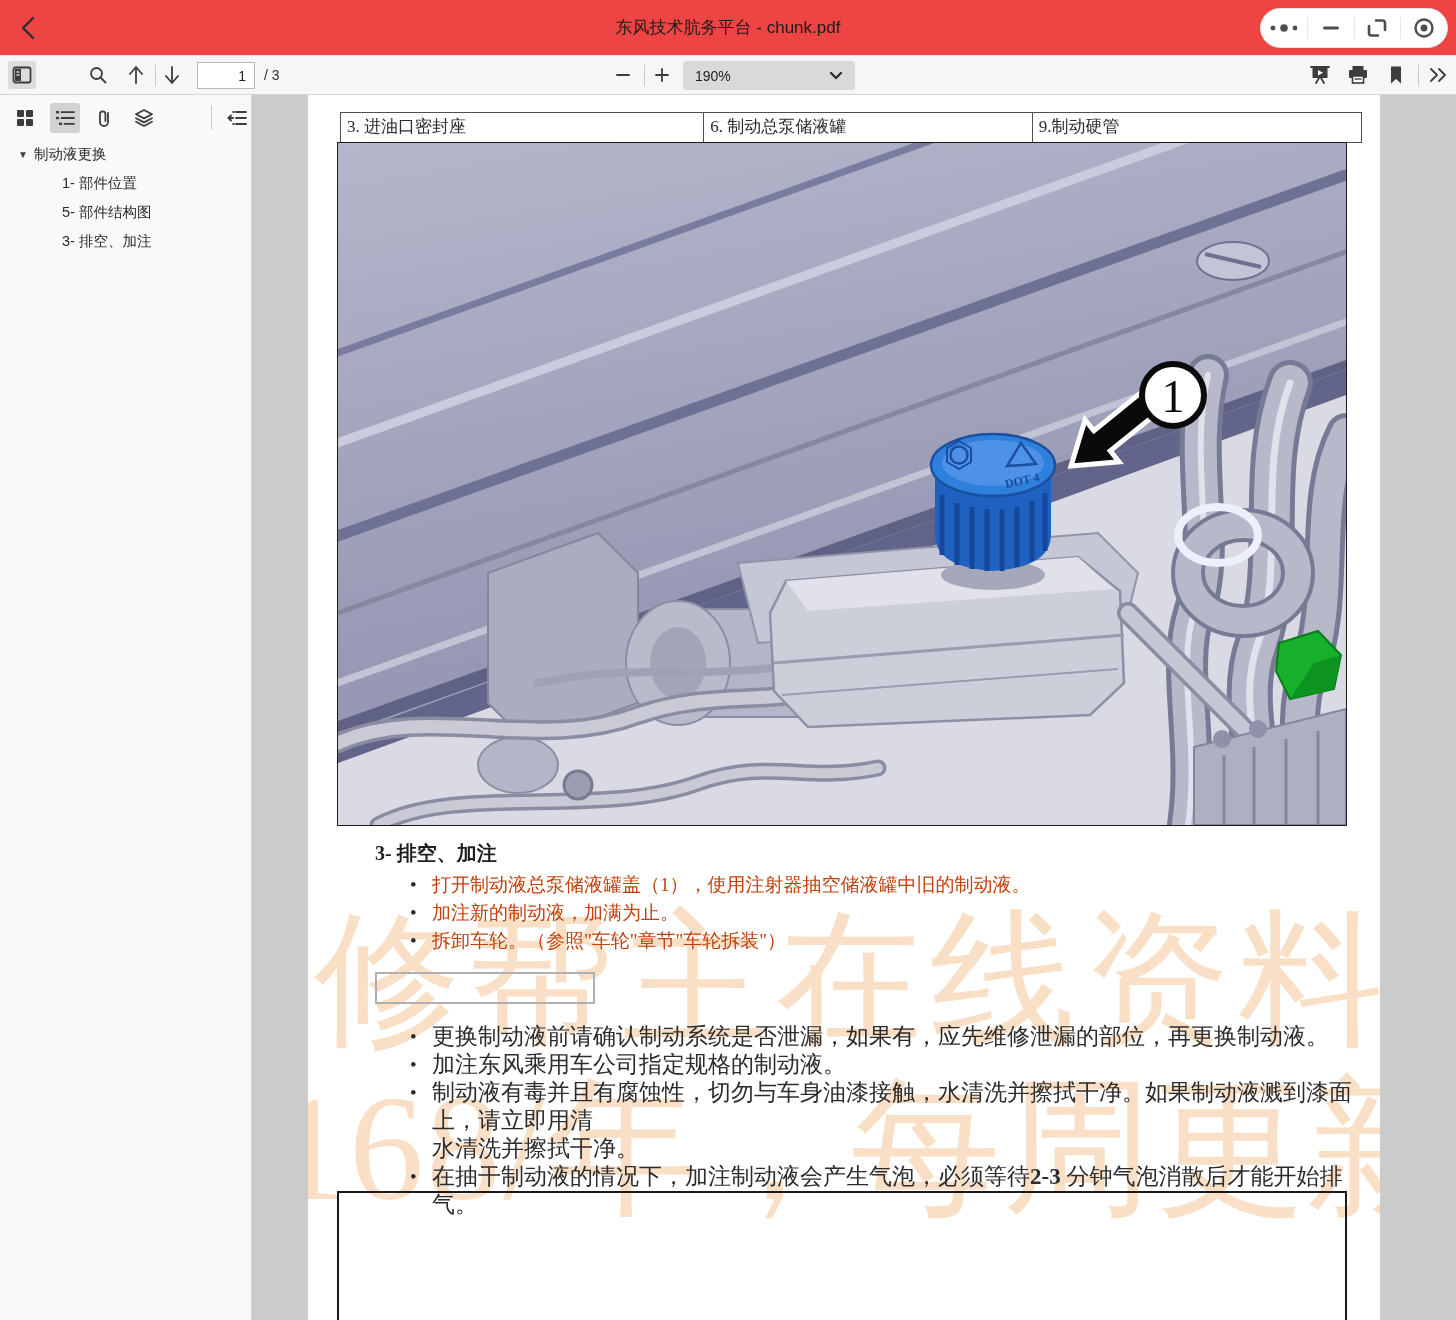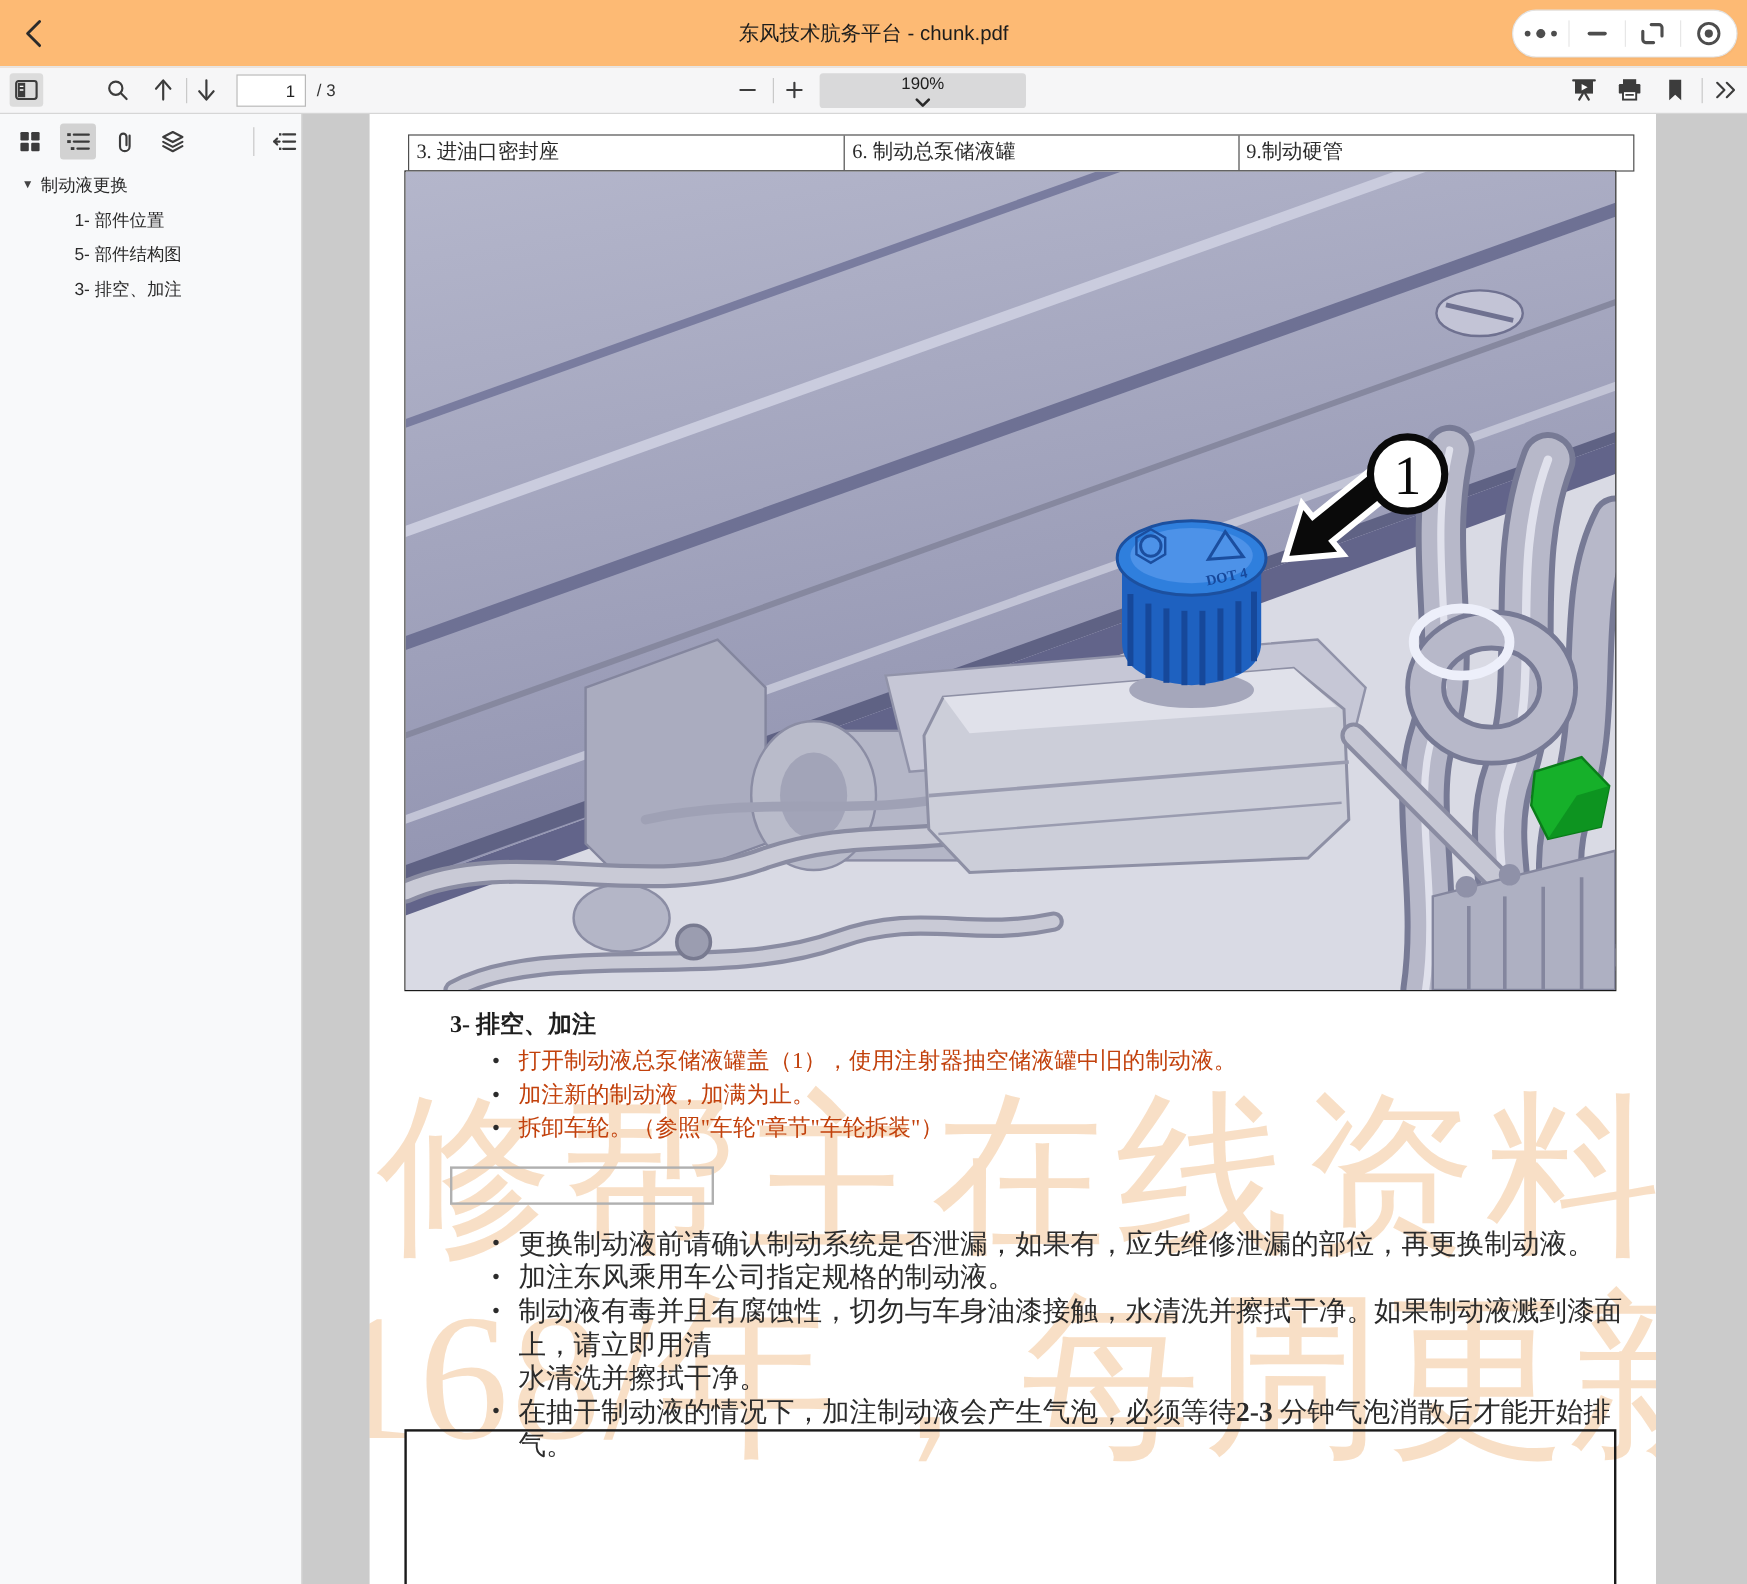--- a/index.html
+++ b/index.html
@@ -1,20 +1,20 @@
 <!DOCTYPE html>
 <html><head>
 <meta charset="utf-8">
 <style>
   * { box-sizing: border-box; margin: 0; padding: 0; }
   html,body { width:1456px; height:1320px; overflow:hidden; }
   body { font-family:"Liberation Sans","DejaVu Sans",sans-serif; background:#cbcbcb; position:relative; }
 
   
-  .titlebar { position:absolute; left:0; top:0; width:1456px; height:56px; background:#fdba74;
+  .titlebar { position:absolute; left:0; top:0; width:1456px; height:56px; background:#ef4444;
               border-bottom:1px solid #e6e6e6; z-index:30; }
   .back-btn { position:absolute; left:14px; top:14px; width:30px; height:28px; cursor:pointer; }
   .win-title { position:absolute; left:0; right:0; top:0; height:56px; line-height:56px;
                text-align:center; font-size:17px; color:#1c1c1c; }
   .win-pill { position:absolute; right:8px; top:8px; width:188px; height:40px; background:#fff;
               border:1px solid #e3e3e3; border-radius:20px; display:flex; align-items:center;
               box-shadow:0 1px 2px rgba(0,0,0,.04); }
   .win-pill .cell { flex:1; display:flex; align-items:center; justify-content:center; height:100%; cursor:pointer; }
   .win-pill .sep { width:1px; height:22px; background:#e7e7e7; }
 
@@ -23,21 +23,21 @@
              border-bottom:1px solid #d6d6d6; z-index:29; }
   .tbtn { position:absolute; top:5px; width:28px; height:28px; display:flex; align-items:center;
           justify-content:center; border-radius:3px; cursor:pointer; }
   .tbtn.active { background:#dcdcdc; }
   .tb-sep { position:absolute; top:9px; width:1px; height:21px; background:#c9c9c9; }
   .page-input { position:absolute; left:197px; top:6px; width:58px; height:27px; border:1px solid #b9b9b9;
                 background:#fff; font-size:14px; text-align:right; padding-right:8px; color:#222;
                 font-family:"Liberation Sans","DejaVu Sans",sans-serif; }
   .page-total { position:absolute; left:264px; top:11px; font-size:14px; color:#333; }
   .zoom-select { position:absolute; left:683px; top:5px; width:172px; height:29px; background:#d9d9da;
-                 border-radius:3px; display:flex; align-items:center; padding:0 12px; cursor:pointer;flex-direction:column; }
+                 border-radius:3px; display:flex; align-items:center; padding:0 12px; cursor:pointer; }
   .zoom-select span { font-size:14px; color:#1d1d1d; flex:1; }
 
   
   .content { position:absolute; left:0; top:95px; width:1456px; height:1225px; }
   .sidebar { position:absolute; left:0; top:0; width:252px; height:1225px; background:#f8f9fa;
              border-right:1px solid #d2d2d2; }
   .side-icons { position:absolute; left:0; top:0; width:252px; height:45px; display:flex; align-items:center; }
   .sbtn { width:30px; height:30px; margin-left:10px; display:flex; align-items:center; justify-content:center;
           border-radius:3px; cursor:pointer; }
   .sbtn.active { background:#d2d2d2; }

